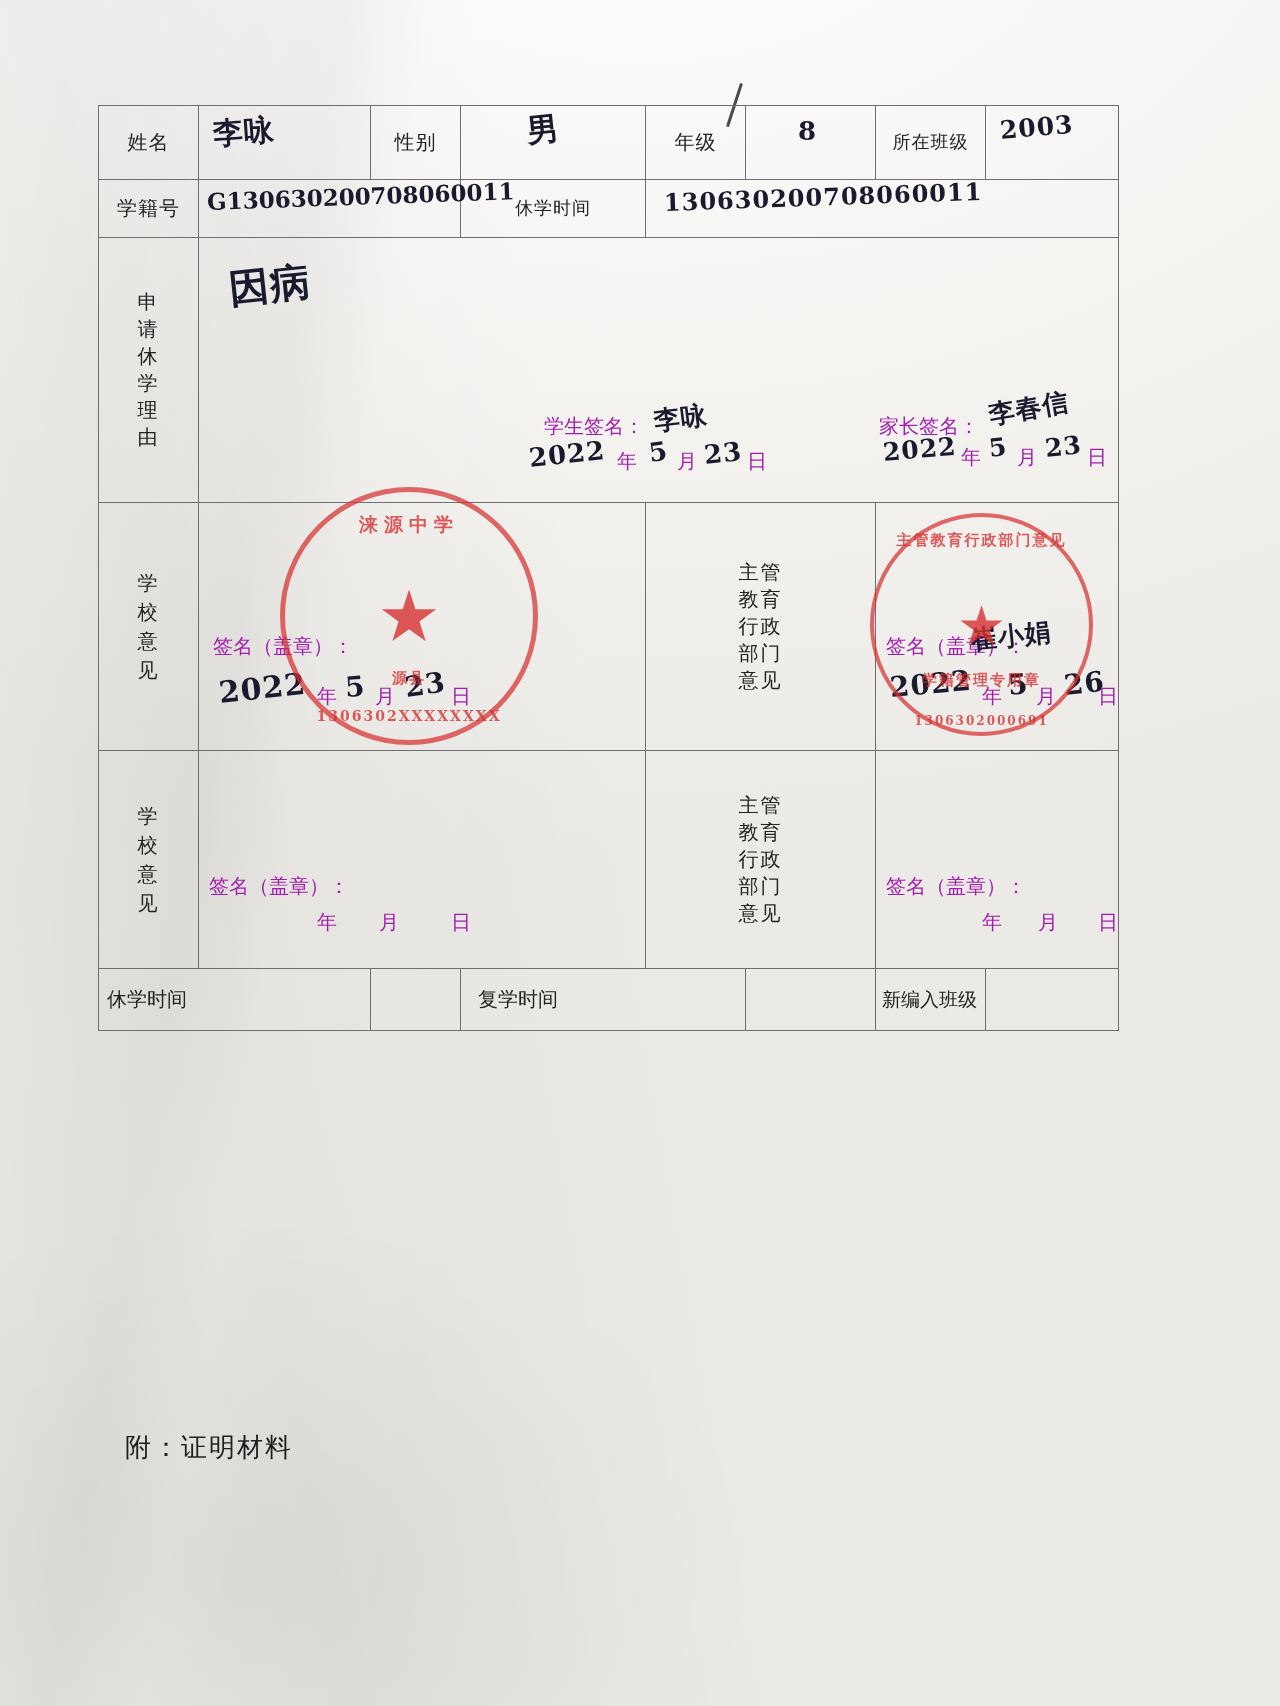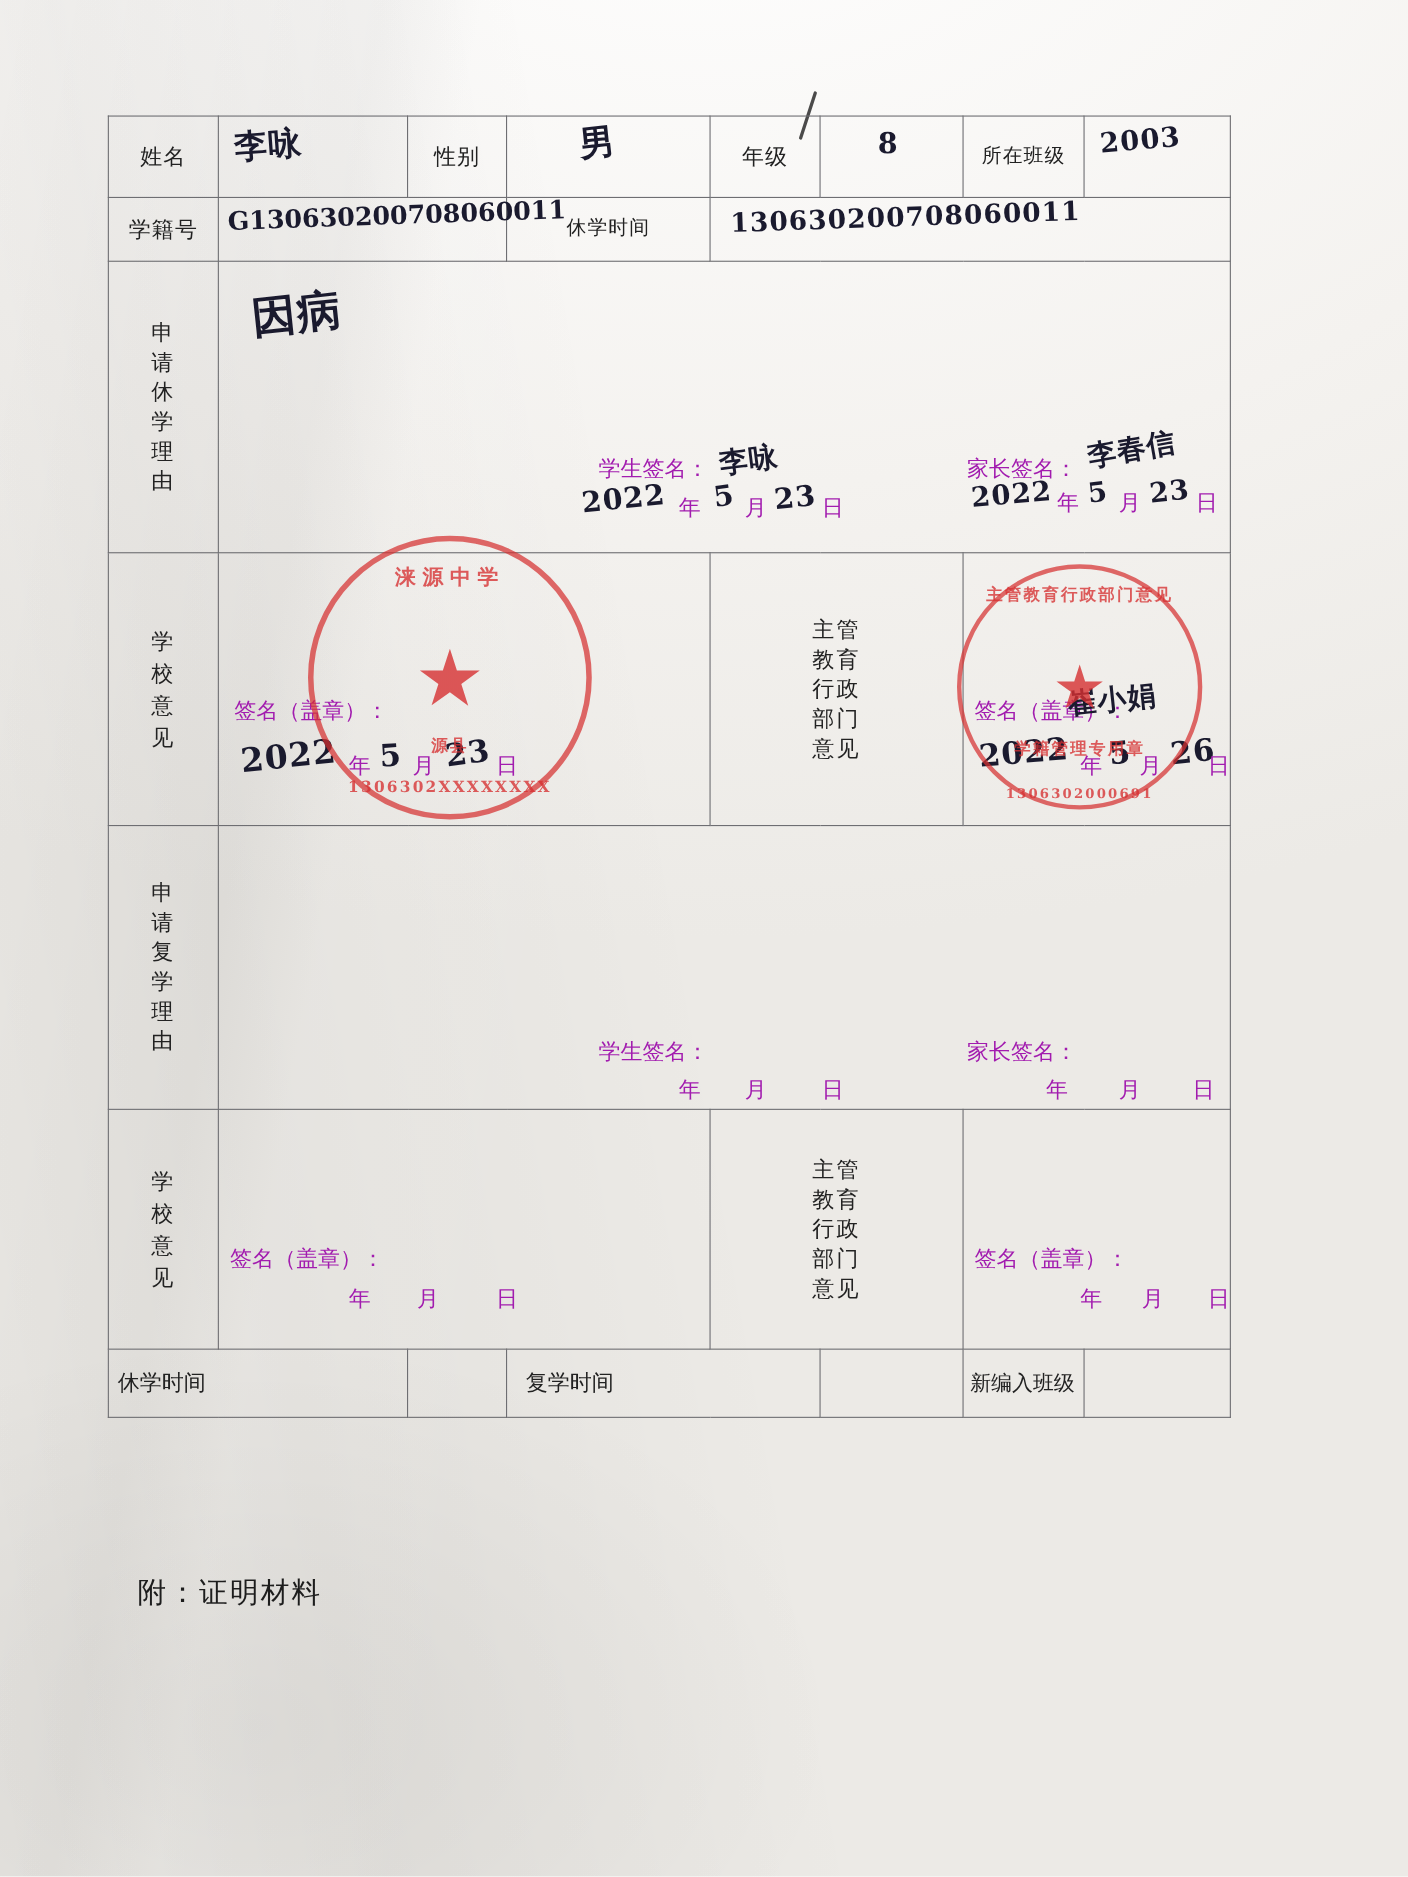--- a/index.html
+++ b/index.html
@@ -297,37 +297,20 @@
 
       <div class="stamp" style="left:-6px; top:10px; width:215px; height:215px; border-width:4px;">
         <div class="arc-top" style="font-size:15px; letter-spacing:2px; top:14px;">主管教育行政部门意见</div>
         <div class="star" style="font-size:48px;">★</div>
         <div class="arc-mid" style="bottom:42px; font-size:15px;">学籍管理专用章</div>
         <div class="arc-bottom" style="bottom:4px; font-size:12px;">1306302000691</div>
       </div>
     </td>
   </tr>
 
-  <tr style="height:258px">
-    <td class="lbl-v">
-      <span class="vert" style="display:inline-block; width:1.2em; line-height:1.35;">申请复学理由</span>
-    </td>
-    <td colspan="7">
-      <span class="sig-line" style="left:345px; top:192px;">学生签名：</span>
-      <span class="sig-line" style="left:680px; top:192px;">家长签名：</span>
-
-      <span class="sig-line" style="left:418px; top:226px;">年</span>
-      <span class="sig-line" style="left:478px; top:226px;">月</span>
-      <span class="sig-line" style="left:548px; top:226px;">日</span>
-
-      <span class="sig-line" style="left:752px; top:226px;">年</span>
-      <span class="sig-line" style="left:818px; top:226px;">月</span>
-      <span class="sig-line" style="left:885px; top:226px;">日</span>
-    </td>
-  </tr>
 
   <tr style="height:218px">
     <td class="lbl-v">
       <span class="vert" style="display:inline-block; width:1.2em; line-height:1.45;">学校意见</span>
     </td>
     <td colspan="3">
       <span class="sig-line" style="left:10px; top:122px;">签名（盖章）：</span>
       <span class="sig-line" style="left:118px; top:158px;">年</span>
       <span class="sig-line" style="left:180px; top:158px;">月</span>
       <span class="sig-line" style="left:252px; top:158px;">日</span>

